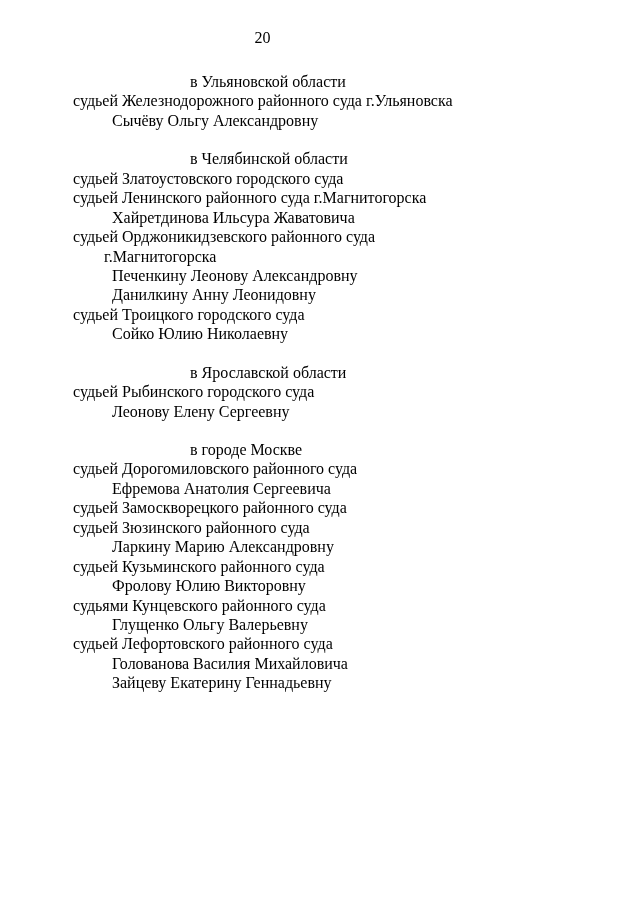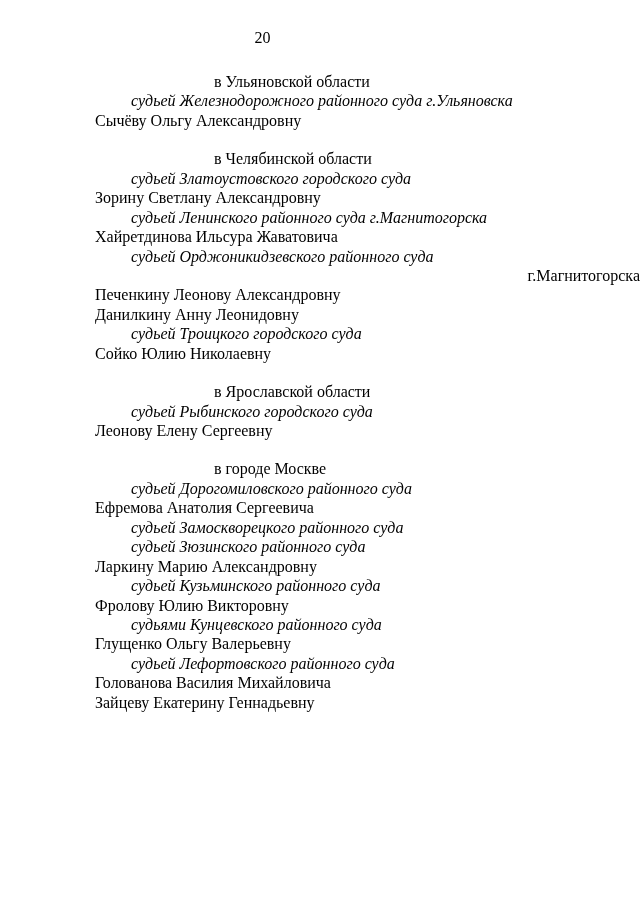--- a/index.html
+++ b/index.html
@@ -28,26 +28,25 @@
       position: absolute;
       top: 72px;
       left: 0;
       width: 640px;
     }
     .line {
       height: 19.45px;
       line-height: 19.45px;
       font-size: 16px;
       white-space: nowrap;
-      margin-left: 24px;
     }
     .line.region { padding-left: 190px; }
-    .line.court  { padding-left: 107px; font-style: italic; }
-    .line.name   { padding-left: 71px; }
-    .line.cont   { padding-left: 104px; text-align: right; }
+    .line.court  { padding-left: 73px; }
+    .line.name   { padding-left: 112px; }
+    .line.cont   { padding-left: 104px; }
     .gap { height: 19px; }
     .section { }
   </style>
 </head>
 <body>
 
 <div class="page-number">20</div>
 
 <div class="content">
 
@@ -55,21 +54,20 @@
     <div class="line region">в Ульяновской области</div>
     <div class="line court">судьей Железнодорожного районного суда г.Ульяновска</div>
     <div class="line name">Сычёву Ольгу Александровну</div>
   </div>
 
   <div class="gap"></div>
 
   <div class="section">
     <div class="line region">в Челябинской области</div>
     <div class="line court">судьей Златоустовского городского суда</div>
-    <div class="line name">Зорину Светлану Александровну</div>
     <div class="line court">судьей Ленинского районного суда г.Магнитогорска</div>
     <div class="line name">Хайретдинова Ильсура Жаватовича</div>
     <div class="line court">судьей Орджоникидзевского районного суда</div>
     <div class="line cont">г.Магнитогорска</div>
     <div class="line name">Печенкину Леонову Александровну</div>
     <div class="line name">Данилкину Анну Леонидовну</div>
     <div class="line court">судьей Троицкого городского суда</div>
     <div class="line name">Сойко Юлию Николаевну</div>
   </div>
 

